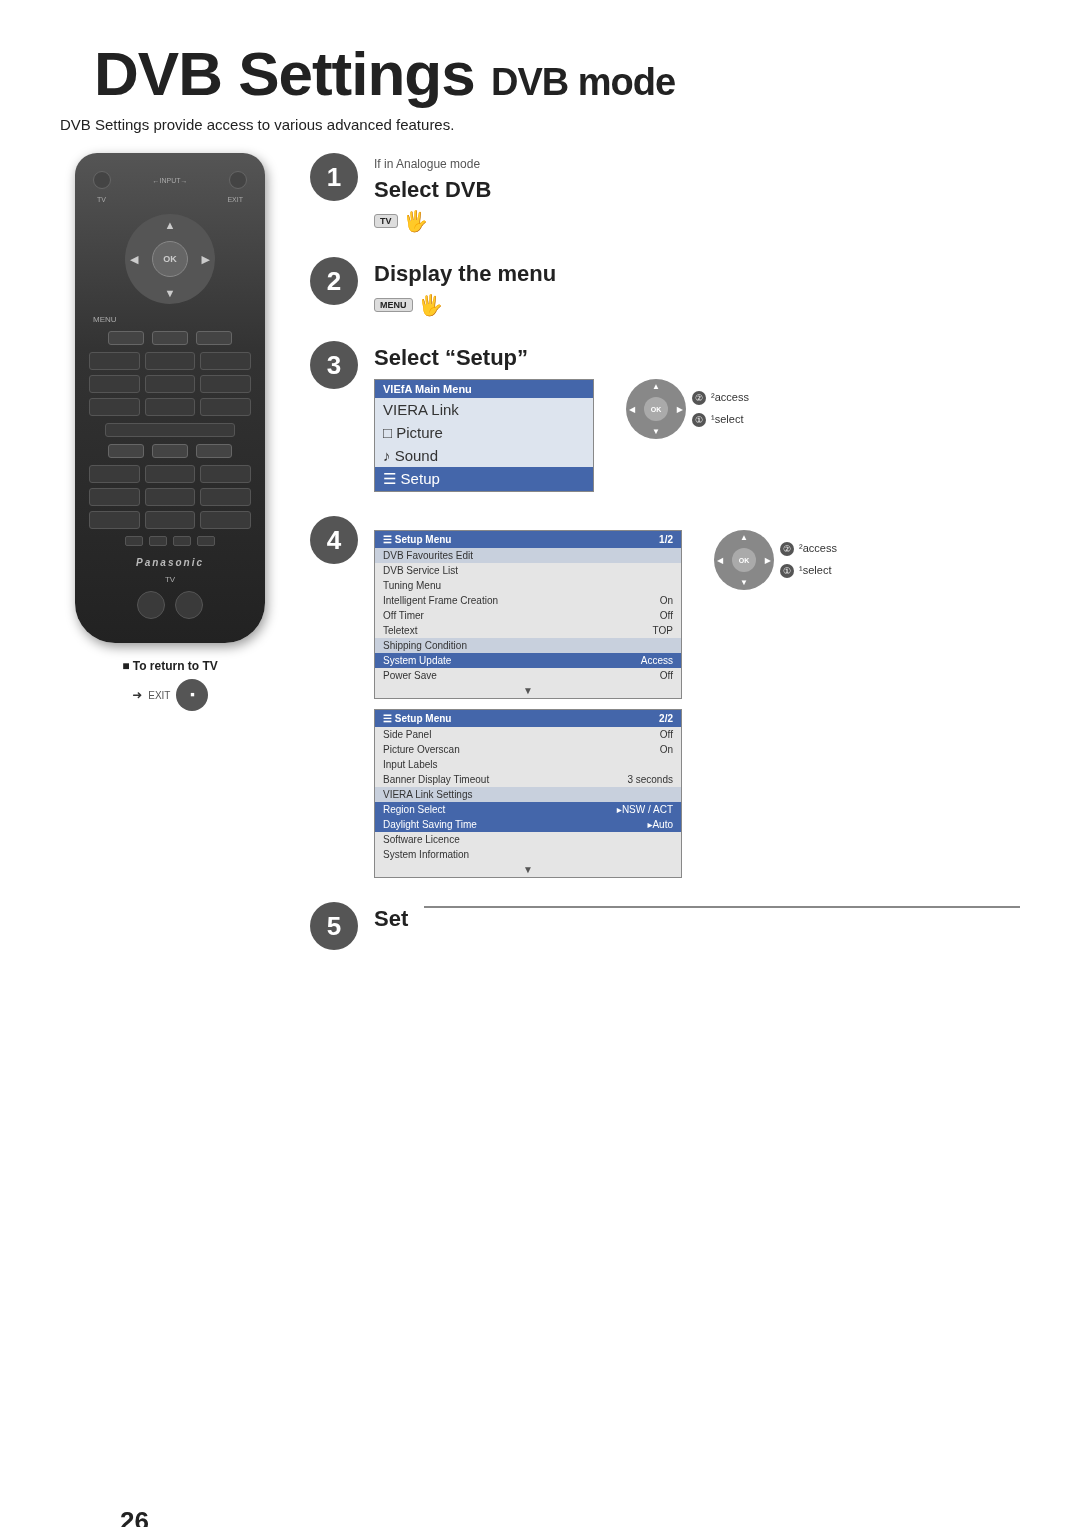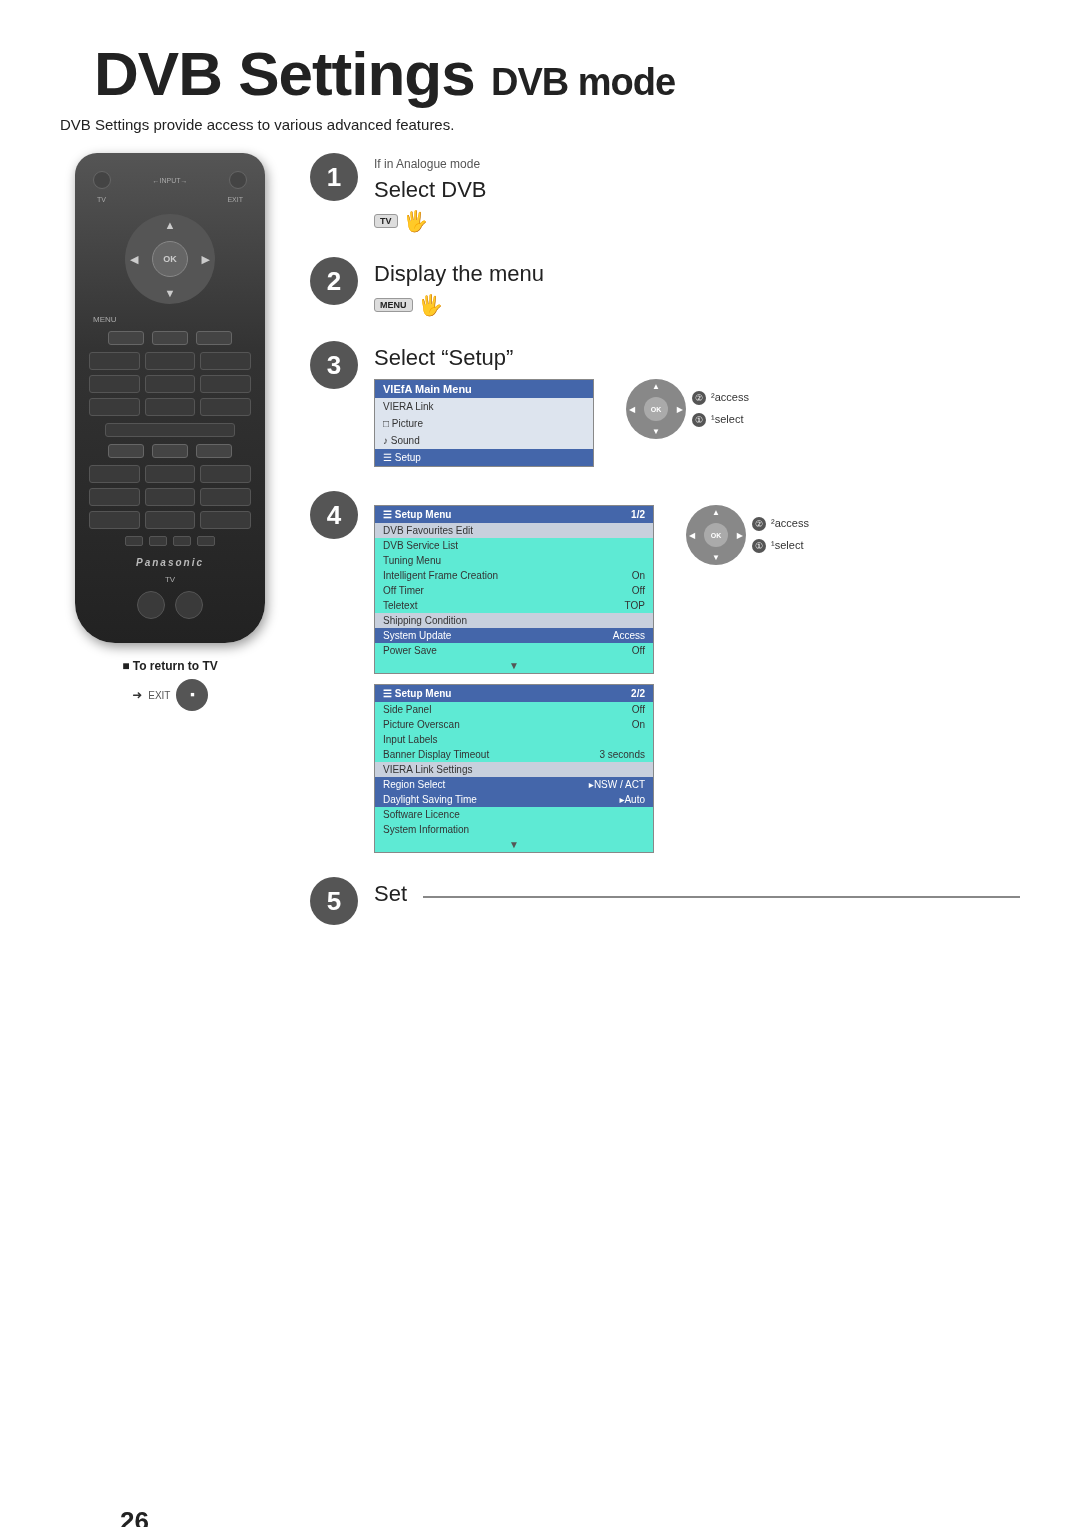--- a/index.html
+++ b/index.html
@@ -218,21 +218,21 @@
       flex-shrink: 0;
     }
 
     .step-content {
       flex: 1;
       padding-top: 4px;
     }
 
     .step-title {
       font-size: 22px;
-      font-weight: normal;
+      font-weight: bold;
       margin-bottom: 6px;
     }
 
     .step-subtitle {
       font-size: 12px;
       color: #555;
       margin-bottom: 6px;
     }
 
     .tv-btn-small {
@@ -262,33 +262,33 @@
       align-items: center;
       gap: 4px;
     }
 
     .menu-item {
       padding: 3px 8px;
       display: flex;
       align-items: center;
       gap: 4px;
       color: #333;
-      font-size: 10px;
+      font-size: 15px;
     }
 
     .menu-item.highlighted {
       background: #4466aa;
       color: #fff;
     }
 
     
     .setup-menu {
       border: 1.5px solid #888;
-      background: #5eead4;
-      width: 280px;
+      background: #e5e5e5;
+      width: 308px;
       font-size: 10px;
     }
 
     .setup-header {
       background: #4466aa;
       color: #fff;
       padding: 3px 8px;
       font-weight: bold;
       font-size: 10px;
       display: flex;
@@ -414,21 +414,21 @@
     .page-num {
       position: absolute;
       bottom: 30px;
       left: 60px;
       font-size: 26px;
       font-weight: bold;
     }
 
     .step5-row {
       display: flex;
-      align-items: center;
+      align-items: flex-start;
       gap: 16px;
     }
 
     .set-line {
       flex: 1;
       height: 1.5px;
       background: #888;
     }
 
   </style>

